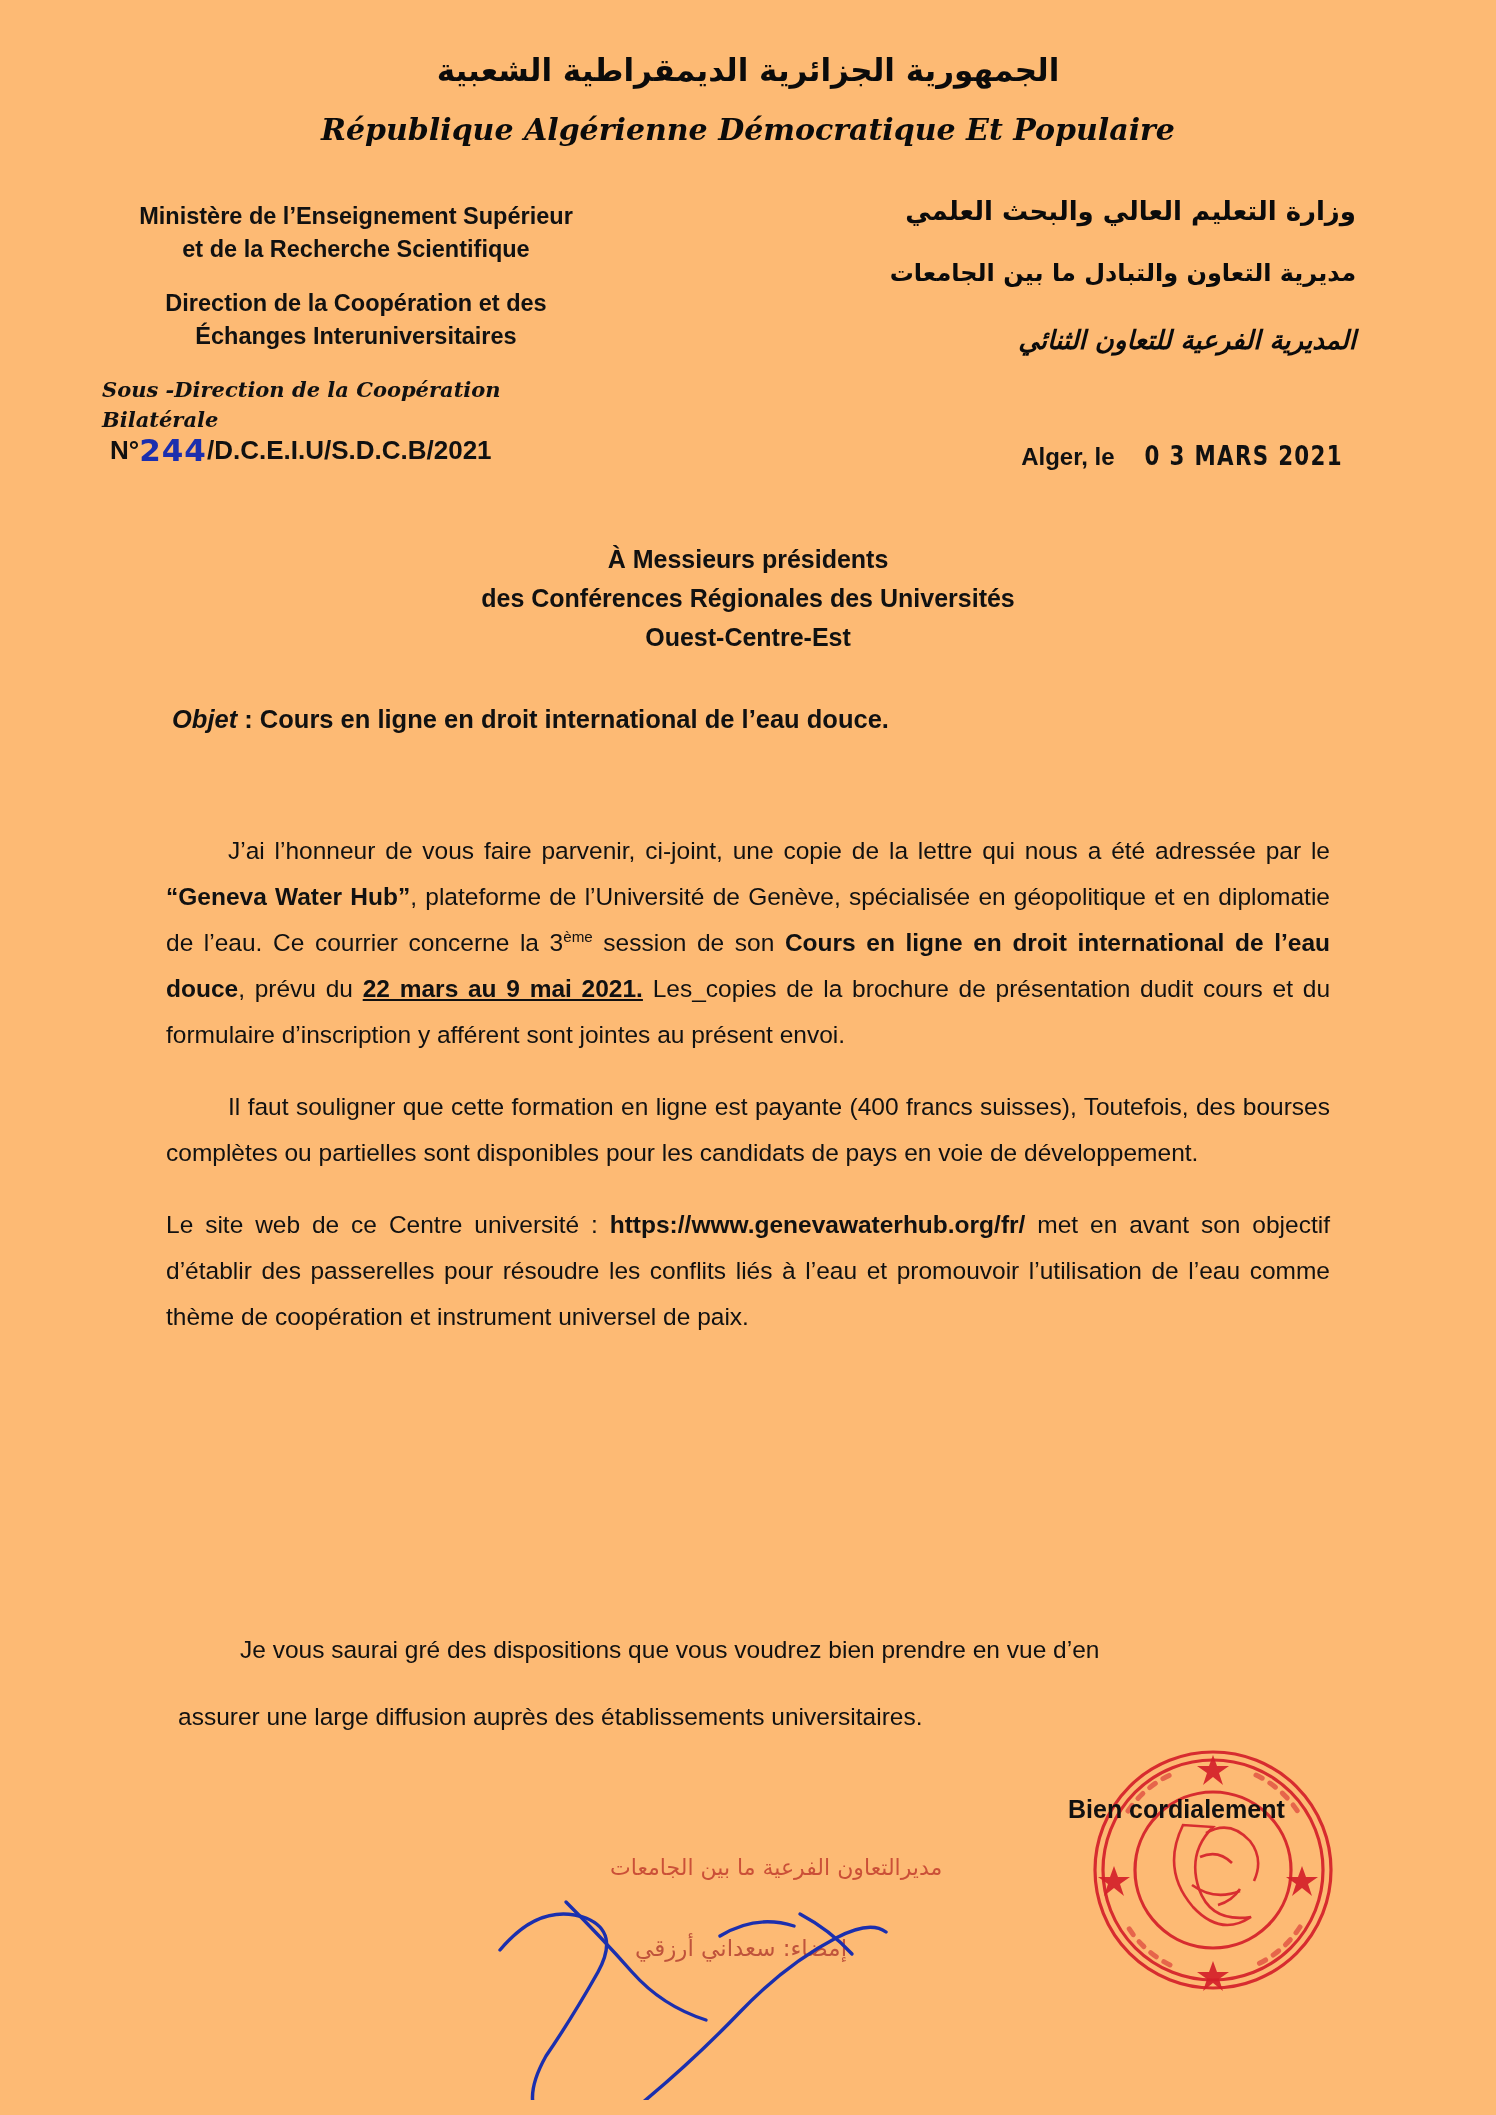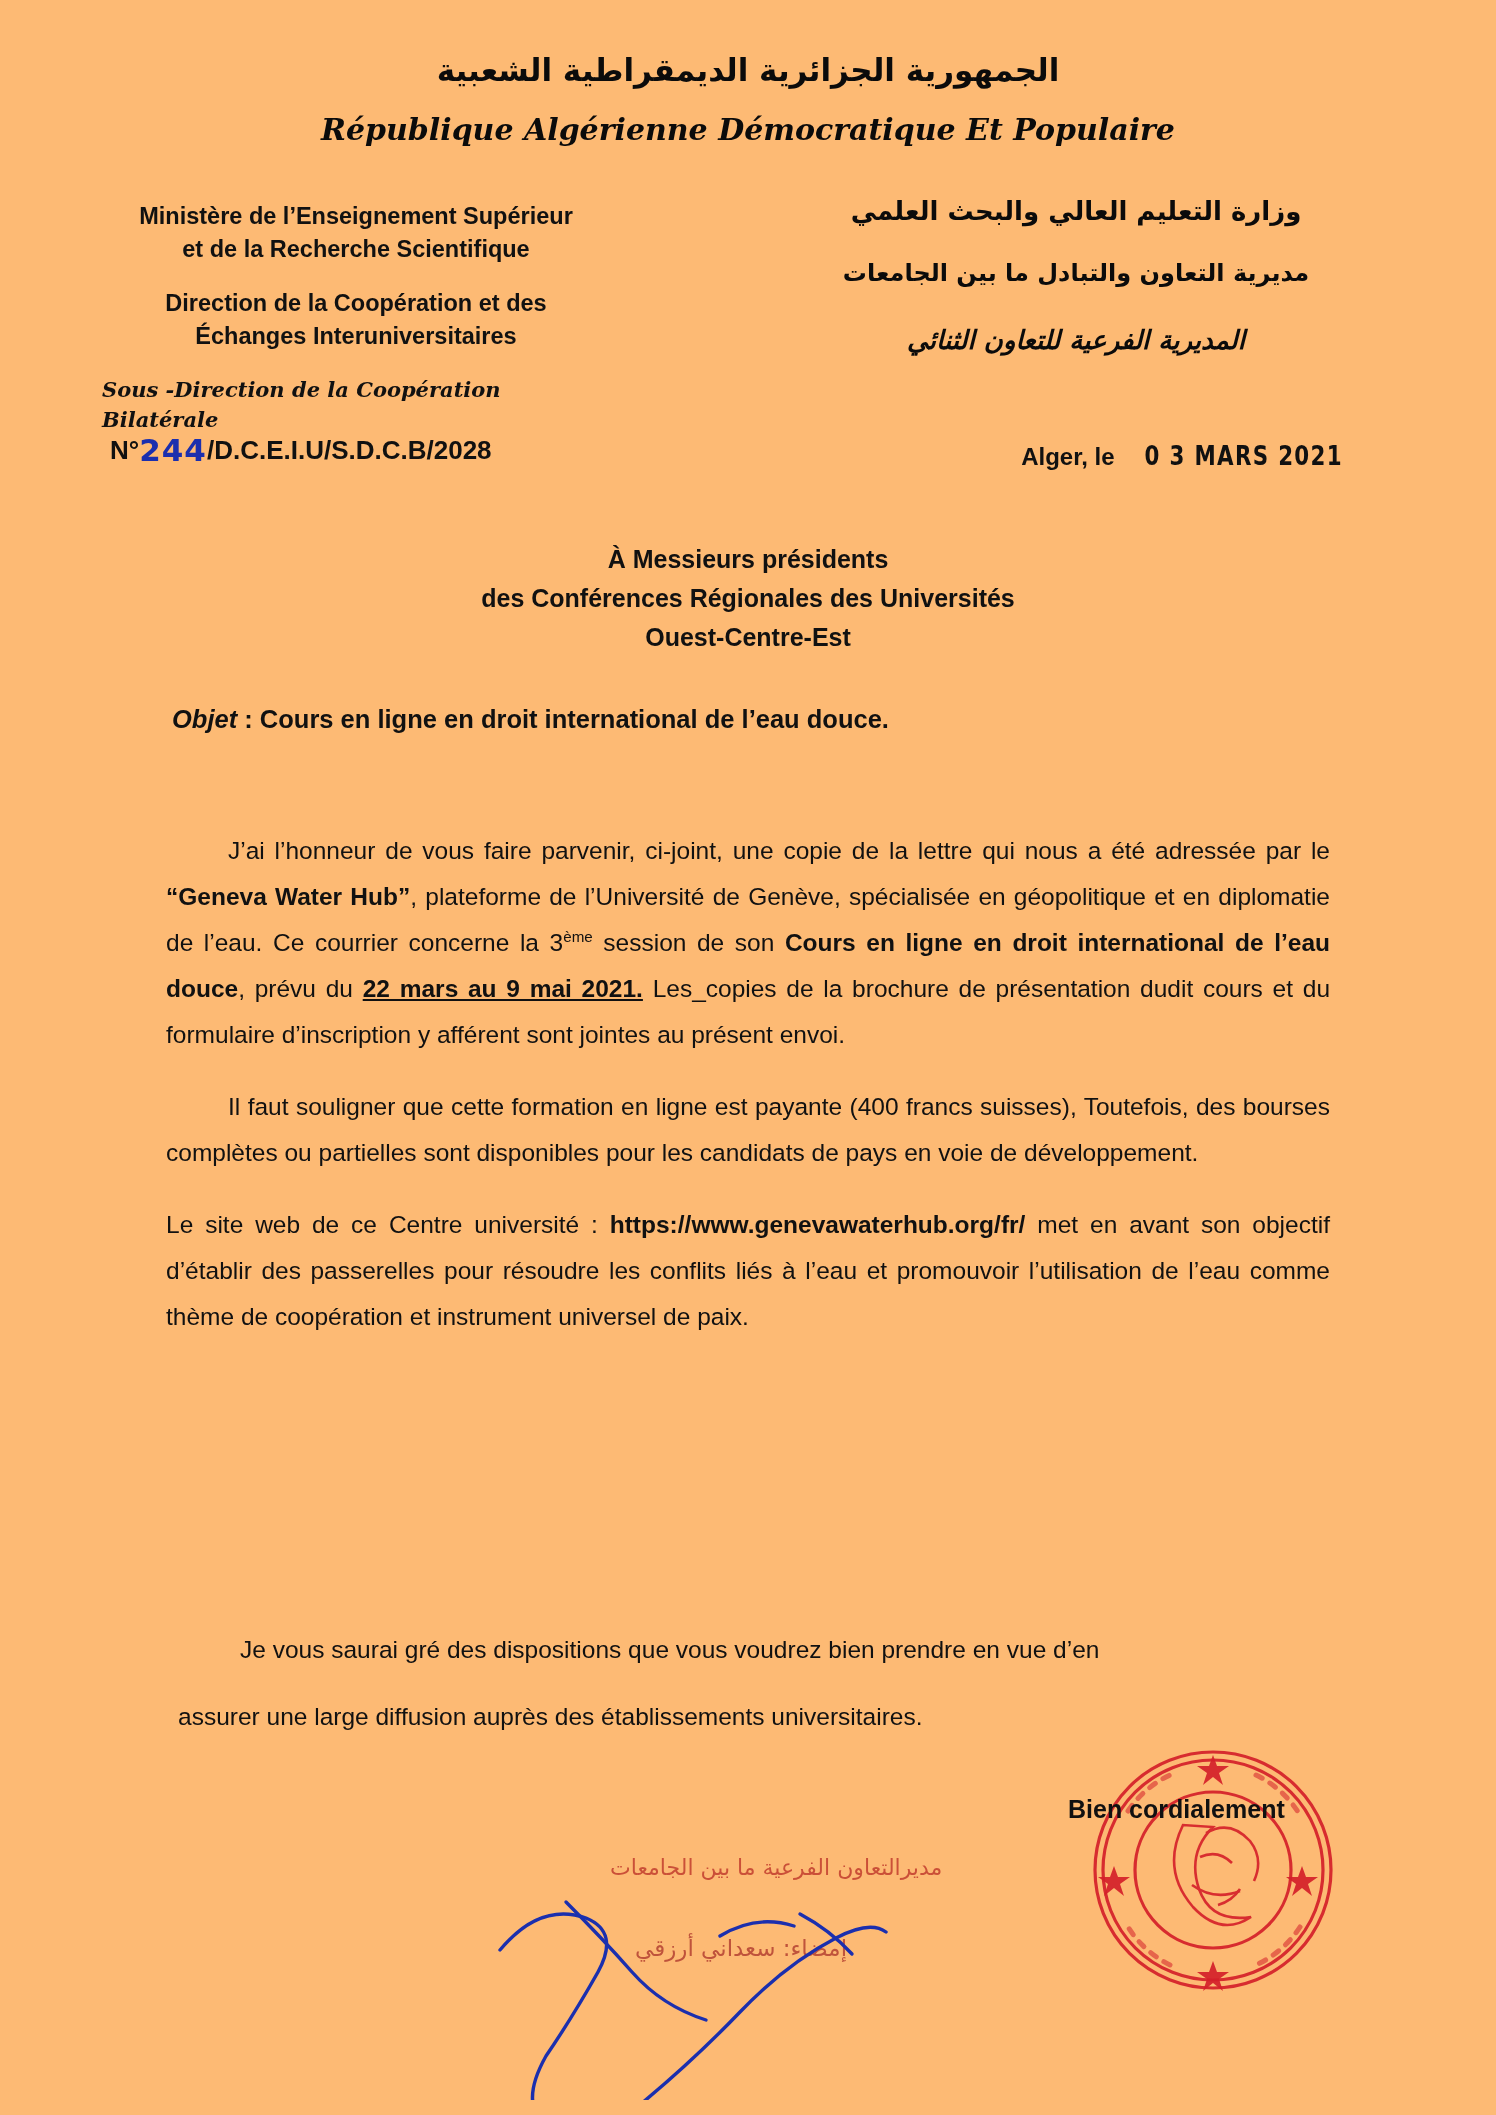--- a/index.html
+++ b/index.html
@@ -85,21 +85,21 @@
     font-size: 31px;
     letter-spacing: 1px;
     vertical-align: -2px;
   }
 
   .min-ar {
     position: absolute;
     right: 140px;
     top: 192px;
     width: 560px;
-    text-align: center;
+    text-align: right;
     direction: rtl;
     font-family: "DejaVu Sans", sans-serif;
     font-weight: bold;
     font-size: 26px;
     line-height: 1.5;
     color: #0b0b0b;
   }
   .min-ar .l2 { margin-top: 24px; font-size: 24px; }
   .min-ar .l3 {
     margin-top: 30px;
@@ -254,21 +254,21 @@
       <div>et de la Recherche Scientifique</div>
     </div>
     <div class="blk2">
       <div>Direction de la Coopération et des</div>
       <div>Échanges Interuniversitaires</div>
     </div>
     <div class="sousdir">Sous -Direction de la Coopération Bilatérale</div>
   </div>
 
   <div class="ref-line">
-    <span>N°</span><span class="ref-num">244</span><span>/D.C.E.I.U/S.D.C.B/2028</span>
+    <span>N°</span><span class="ref-num">244</span><span>/D.C.E.I.U/S.D.C.B/2021</span>
   </div>
 
   <div class="min-ar">
     <div class="l1">وزارة التعليم العالي والبحث العلمي</div>
     <div class="l2">مديرية التعاون والتبادل ما بين الجامعات</div>
     <div class="l3">المديرية الفرعية للتعاون الثنائي</div>
   </div>
 
   <div class="date-line">
     <span>Alger, le</span><span class="date-stamp">0 3 MARS 2021</span>

